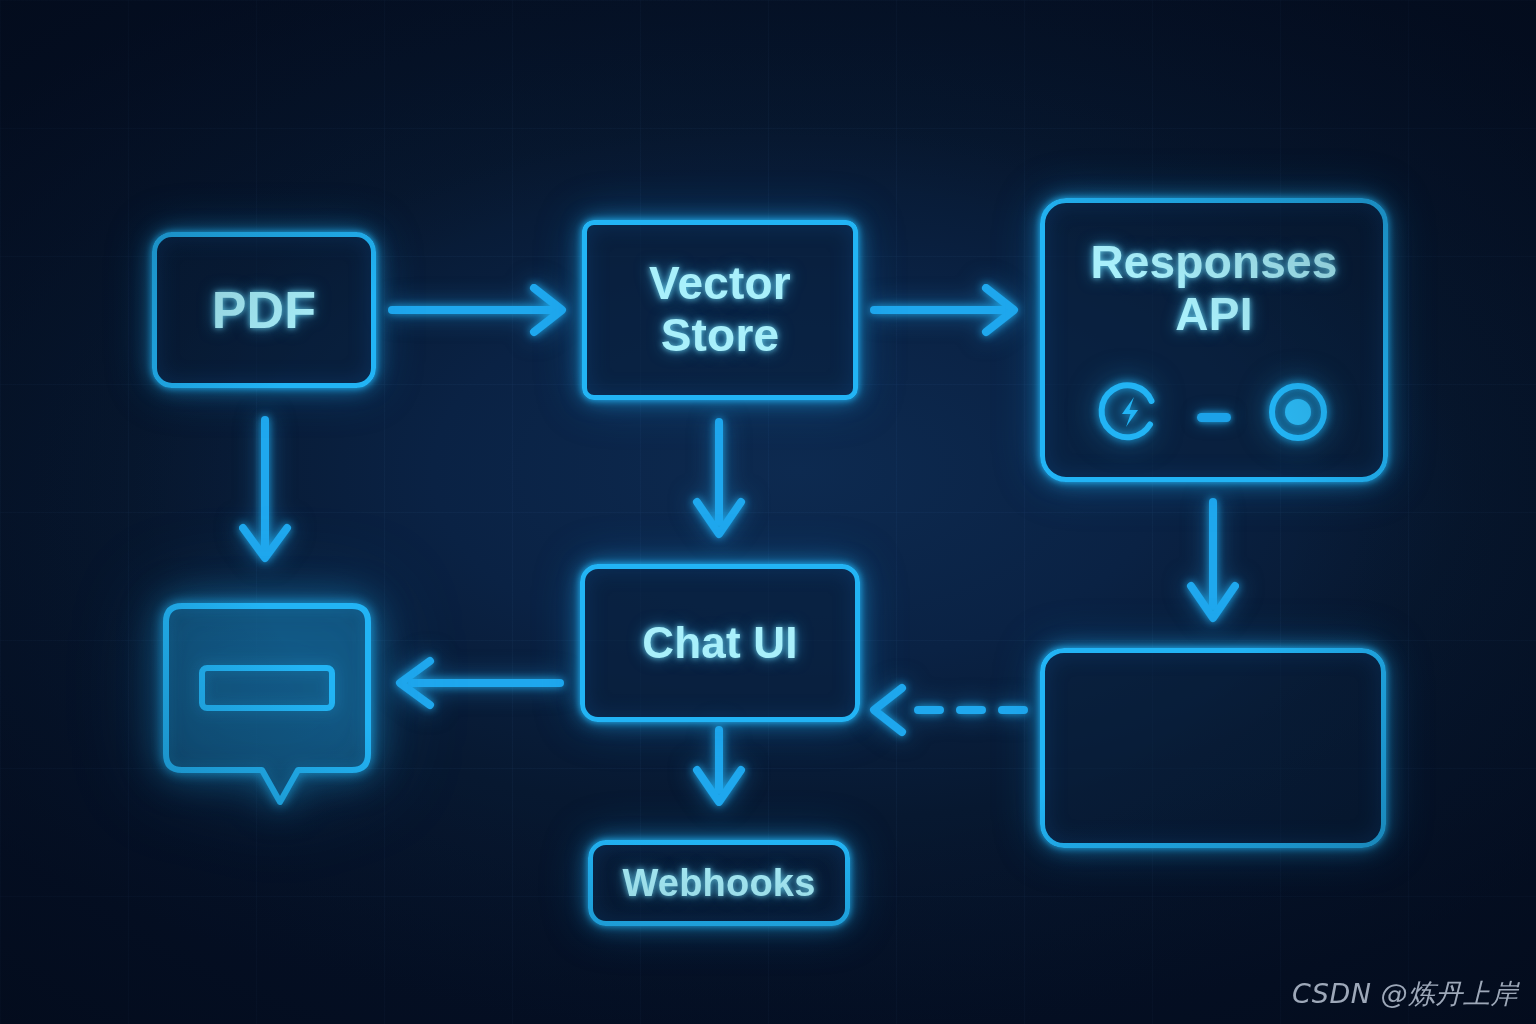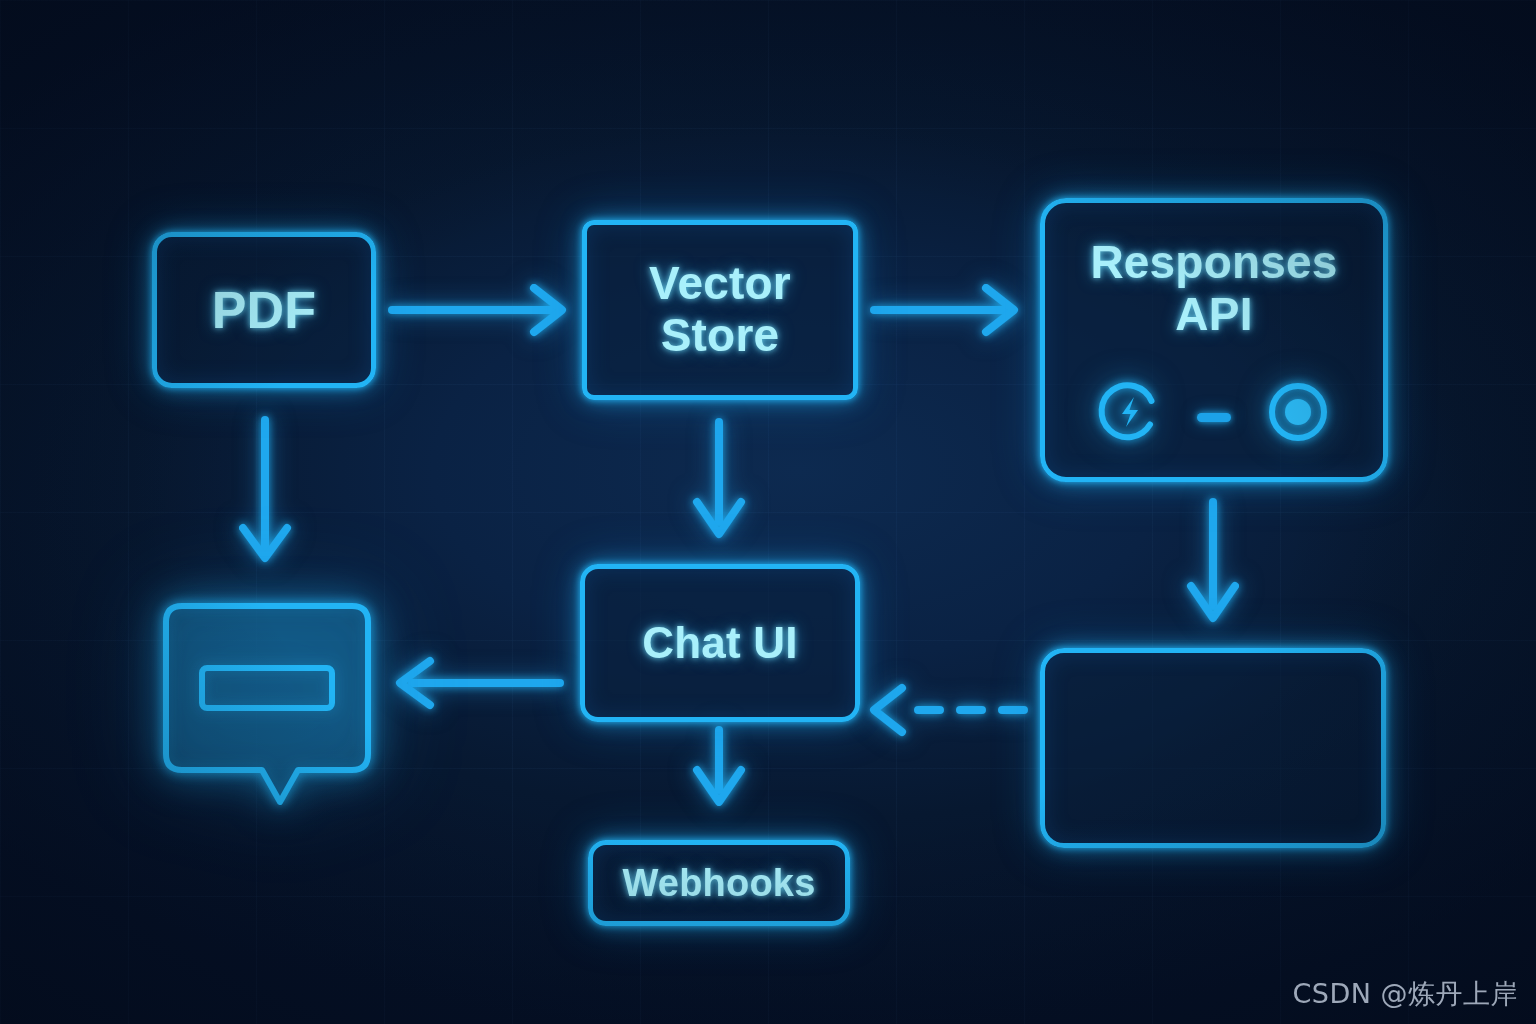--- a/index.html
+++ b/index.html
@@ -116,20 +116,21 @@
 
   #watermark {
     position: absolute;
     right: 18px;
     bottom: 12px;
     color: #b9c4d4;
     opacity: 0.85;
     font-size: 27px;
     letter-spacing: 0.5px;
     font-family: "DejaVu Sans", sans-serif;
+    font-style: italic;
   }
 </style>
 </head>
 <body>
 
 <div id="stage">
 
   <div id="grid"></div>
 
   <svg id="svg-layer" viewBox="0 0 1536 1024">

